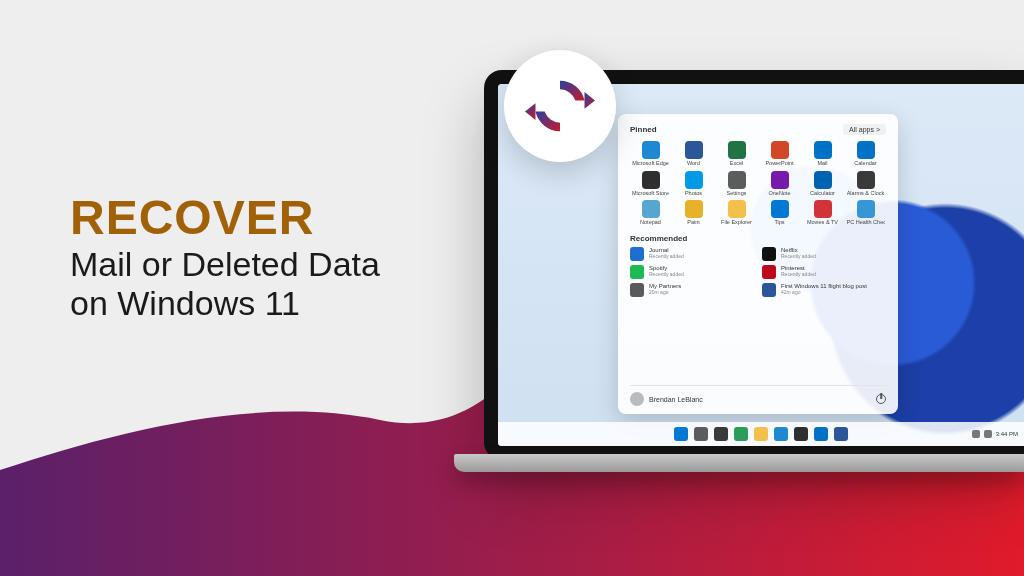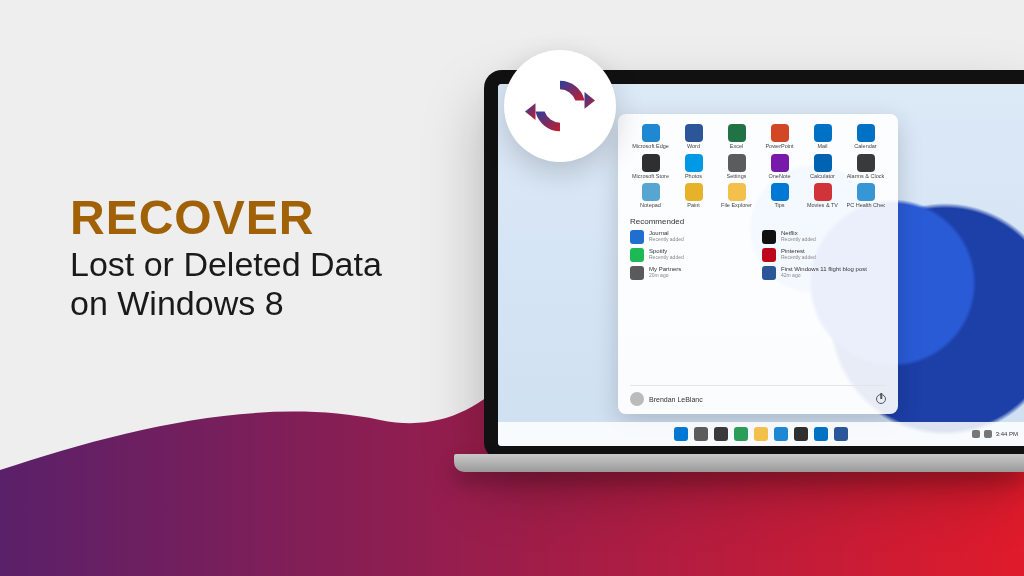--- a/index.html
+++ b/index.html
@@ -129,21 +129,21 @@
   }
   .app .lbl {
     font-size: 5.5px;
     color: #444;
     text-align: center;
     line-height: 1;
     max-width: 38px;
     overflow: hidden;
     white-space: nowrap;
   }
-  .sec-title { font-weight: 400; font-size: 8px; margin: 4px 0 4px; }
+  .sec-title { font-weight: 700; font-size: 8px; margin: 4px 0 4px; }
   .reco {
     display: grid;
     grid-template-columns: 1fr 1fr;
     gap: 4px 8px;
   }
   .reco-item {
     display: flex;
     align-items: center;
     gap: 5px;
   }
@@ -207,29 +207,33 @@
     <linearGradient id="g" x1="0" y1="0" x2="1" y2="0">
       <stop offset="0" stop-color="#5a2069"></stop>
       <stop offset="1" stop-color="#e01b2b"></stop>
     </linearGradient>
   </defs>
   <path fill="url(#g)" d="M0,576 L0,470 C120,430 260,395 380,420 C470,438 510,375 560,330 C640,255 760,260 1024,260 L1024,576 Z"></path>
 </svg>
 
 <div class="headline">
   <div class="recover">RECOVER</div>
-  <div class="sub">Lost or Deleted Data</div>
-  <div class="sub">on Windows 8</div>
+  <div class="sub">Mail or Deleted Data</div>
+  <div class="sub">on Windows 11</div>
 </div>
 
 <div class="laptop">
   <div class="laptop-inner">
     <div class="bloom"></div>
 
     <div class="start">
+      <div class="start-head">
+        <div class="title">Pinned</div>
+        <div class="allapps">All apps  &gt;</div>
+      </div>
       <div class="pinned-grid" id="pinned-grid">
           <div class="app">
             <div class="ic" style="background:#1e88d2"></div>
             <div class="lbl">Microsoft Edge</div>
           </div>
           <div class="app">
             <div class="ic" style="background:#2b579a"></div>
             <div class="lbl">Word</div>
           </div>
           <div class="app">

